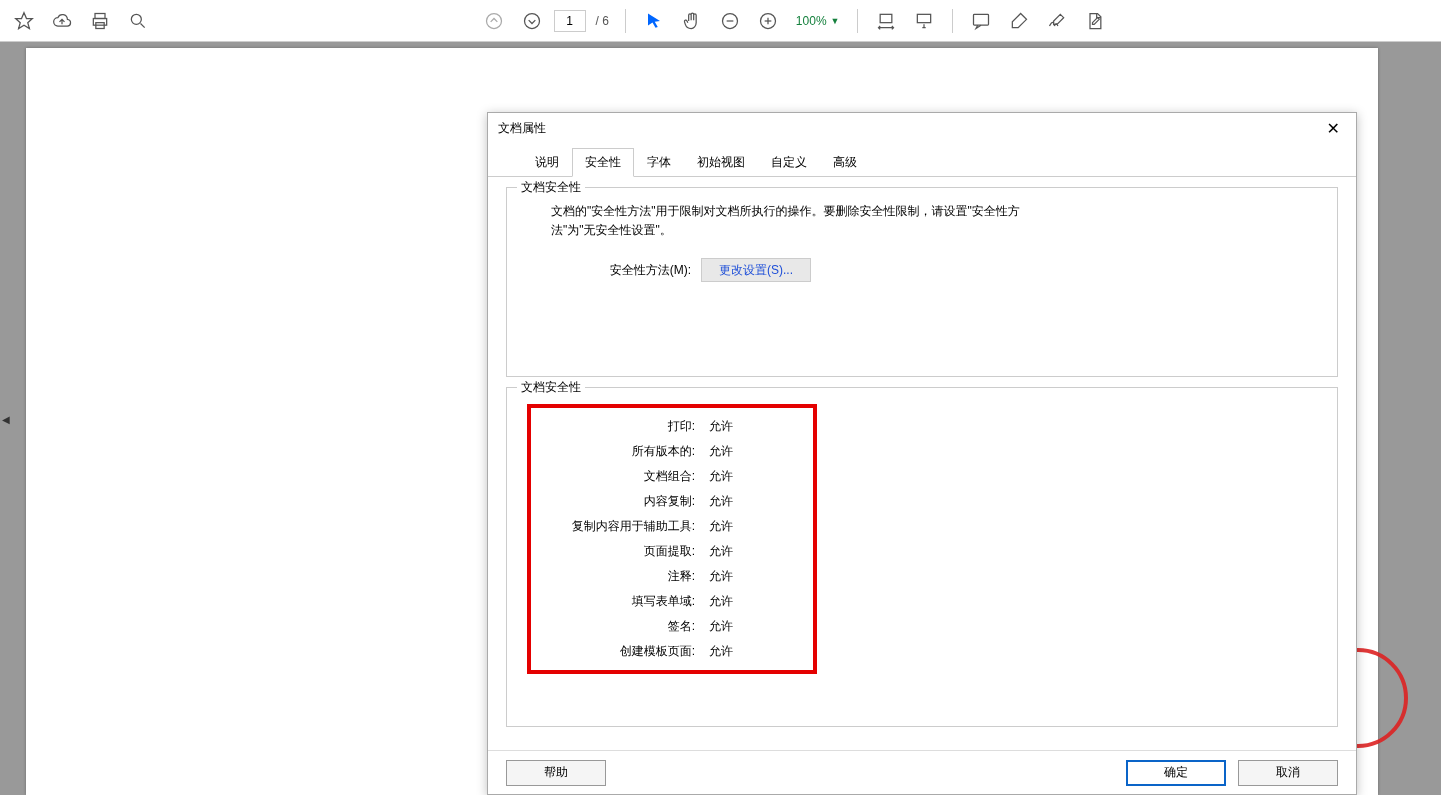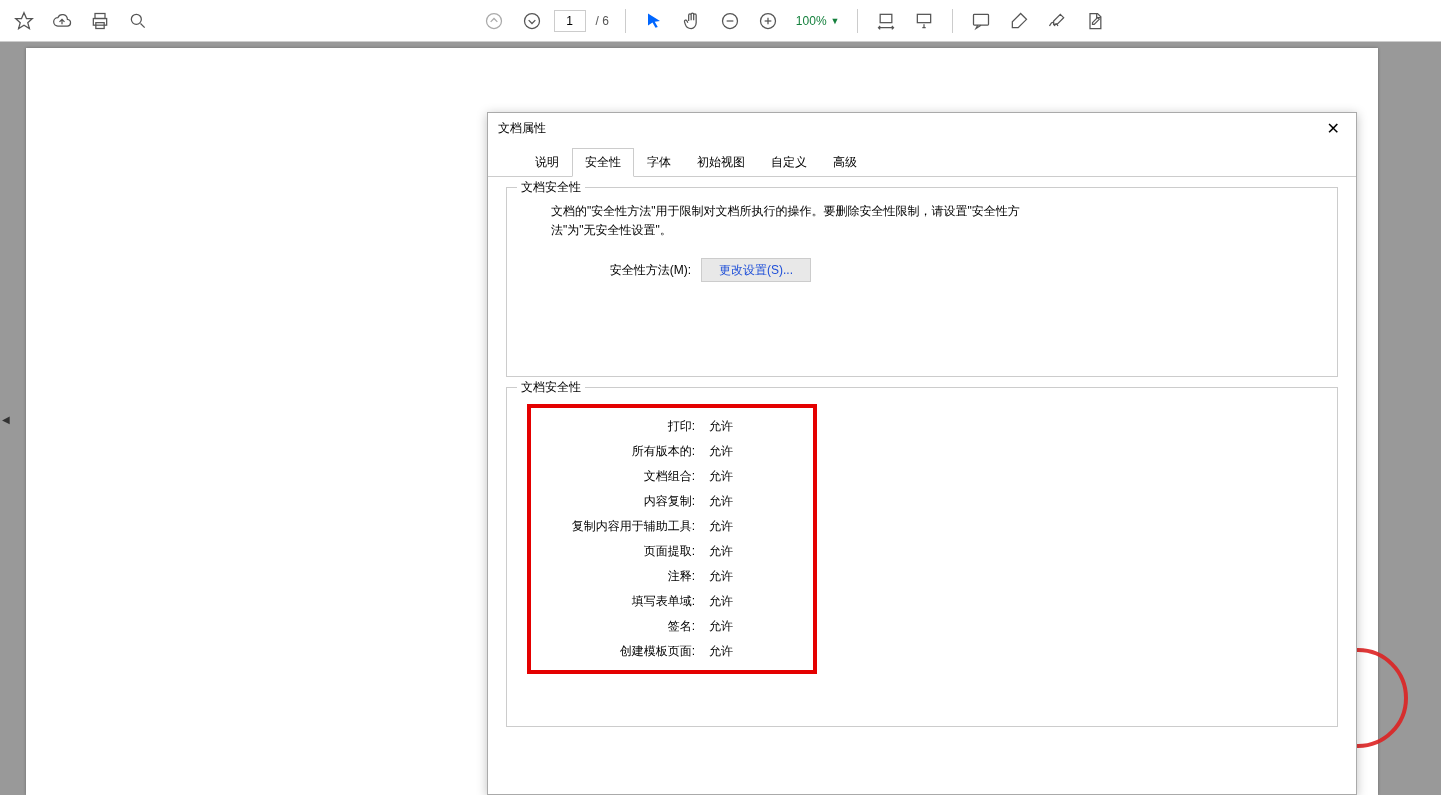--- a/index.html
+++ b/index.html
@@ -247,13 +247,19 @@
             <div class="restriction-value">允许</div>
           </div>
         <div class="restriction-row" style="margin-bottom:0">
             <div class="restriction-label">创建模板页面:</div>
             <div class="restriction-value">允许</div>
           </div>
       </div>
     </div>
   </div>
 
+  <div class="dialog-footer">
+    <button class="footer-button">帮助</button>
+    <div class="footer-spacer"></div>
+    <button class="footer-button primary">确定</button>
+    <button class="footer-button">取消</button>
+  </div>
 </div>
 
 </body></html>

